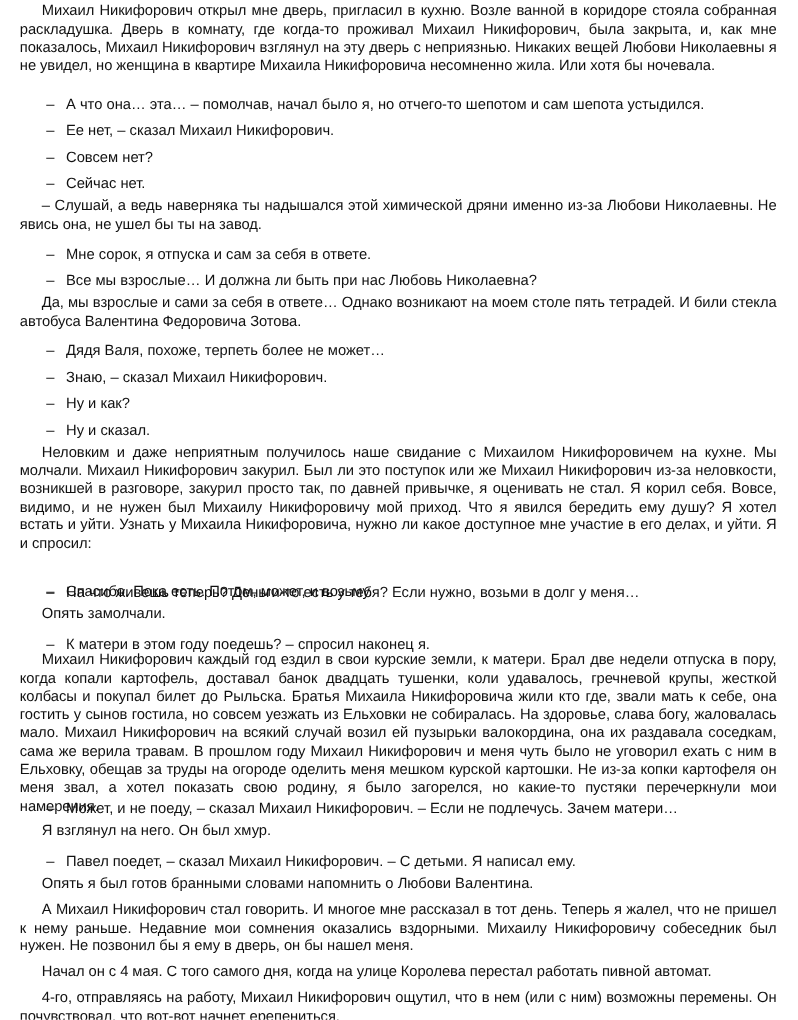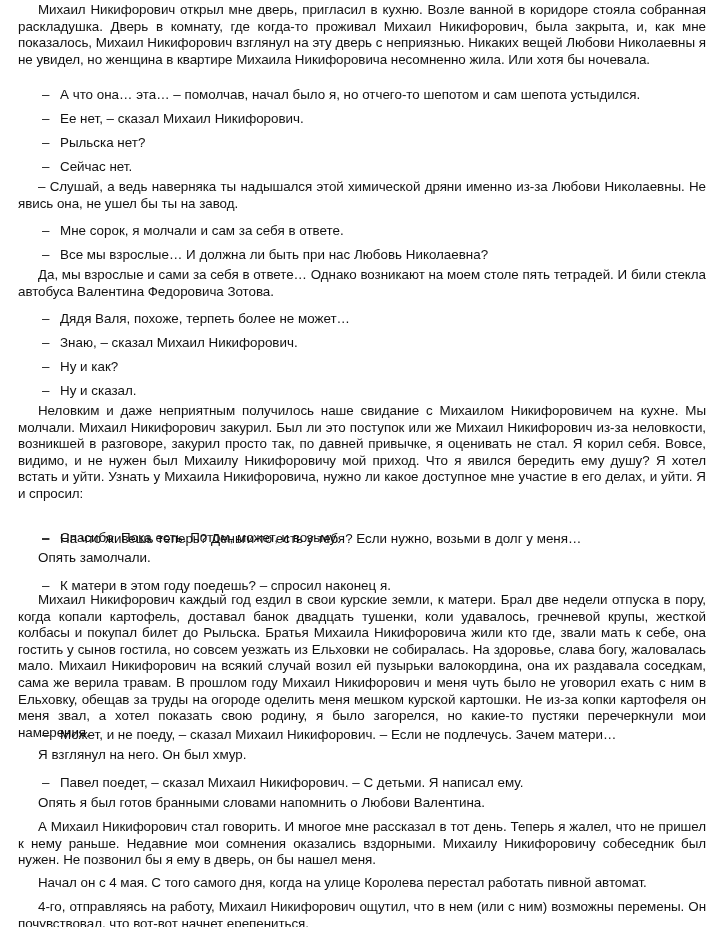--- a/index.html
+++ b/index.html
@@ -23,26 +23,26 @@
     .s { position: absolute; left: 38px; line-height: 16.6px; margin: 0; white-space: nowrap; }
   </style>
 </head>
 <body>
 
 <div class="page">
   <p class="p" style="top:2px">Михаил Никифорович открыл мне дверь, пригласил в кухню. Возле ванной в коридоре стояла собранная раскладушка. Дверь в комнату, где когда-то проживал Михаил Никифорович, была закрыта, и, как мне показалось, Михаил Никифорович взглянул на эту дверь с неприязнью. Никаких вещей Любови Николаевны я не увидел, но женщина в квартире Михаила Никифоровича несомненно жила. Или хотя бы ночевала.</p>
 
   <p class="d" style="top:83px"><span class="dash">–</span><span>А что она… эта… – помолчав, начал было я, но отчего-то шепотом и сам шепота устыдился.</span></p>
   <p class="d" style="top:107px"><span class="dash">–</span><span>Ее нет, – сказал Михаил Никифорович.</span></p>
-  <p class="d" style="top:131px"><span class="dash">–</span><span>Рыльска нет?</span></p>
+  <p class="d" style="top:131px"><span class="dash">–</span><span>Совсем нет?</span></p>
   <p class="d" style="top:155px"><span class="dash">–</span><span>Сейчас нет.</span></p>
 
   <p class="p last-left" style="top:179px">– Слушай, а ведь наверняка ты надышался этой химической дряни именно из-за Любови Николаевны. Не явись она, не ушел бы ты на завод.</p>
 
-  <p class="d" style="top:219px"><span class="dash">–</span><span>Мне сорок, я молчали и сам за себя в ответе.</span></p>
+  <p class="d" style="top:219px"><span class="dash">–</span><span>Мне сорок, я отпуска и сам за себя в ответе.</span></p>
   <p class="d" style="top:243px"><span class="dash">–</span><span>Все мы взрослые… И должна ли быть при нас Любовь Николаевна?</span></p>
 
   <p class="p last-left" style="top:267px">Да, мы взрослые и сами за себя в ответе… Однако возникают на моем столе пять тетрадей. И били стекла автобуса Валентина Федоровича Зотова.</p>
 
   <p class="d" style="top:307px"><span class="dash">–</span><span>Дядя Валя, похоже, терпеть более не может…</span></p>
   <p class="d" style="top:331px"><span class="dash">–</span><span>Знаю, – сказал Михаил Никифорович.</span></p>
   <p class="d" style="top:355px"><span class="dash">–</span><span>Ну и как?</span></p>
   <p class="d" style="top:379px"><span class="dash">–</span><span>Ну и сказал.</span></p>
 
   <p class="p last-left" style="top:403px">Неловким и даже неприятным получилось наше свидание с Михаилом Никифоровичем на кухне. Мы молчали. Михаил Никифорович закурил. Был ли это поступок или же Михаил Никифорович из-за неловкости, возникшей в разговоре, закурил просто так, по давней привычке, я оценивать не стал. Я корил себя. Вовсе, видимо, и не нужен был Михаилу Никифоровичу мой приход. Что я явился бередить ему душу? Я хотел встать и уйти. Узнать у Михаила Никифоровича, нужно ли какое доступное мне участие в его делах, и уйти. Я и спросил:</p>

